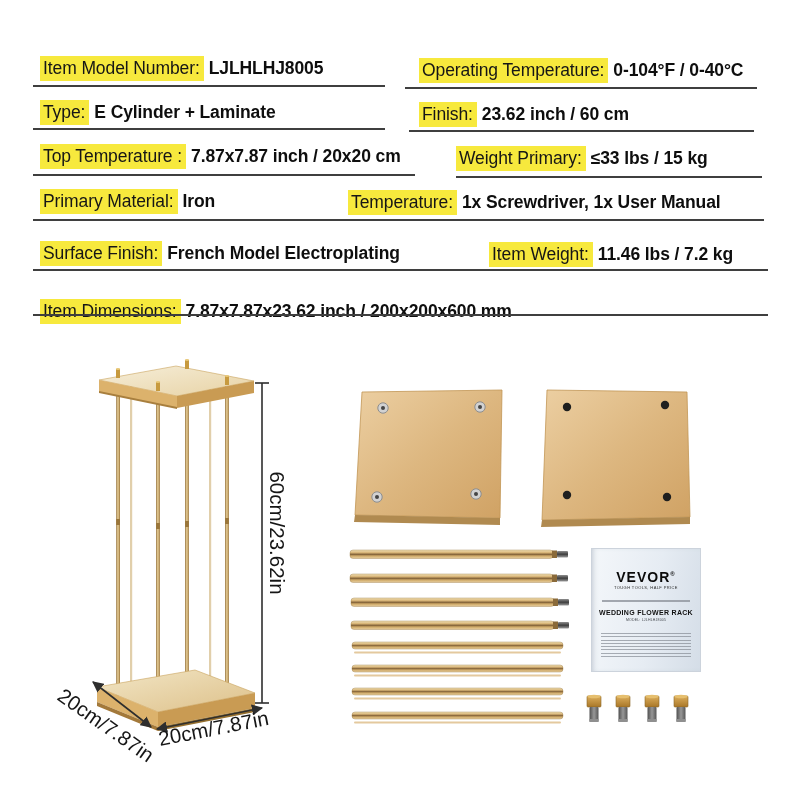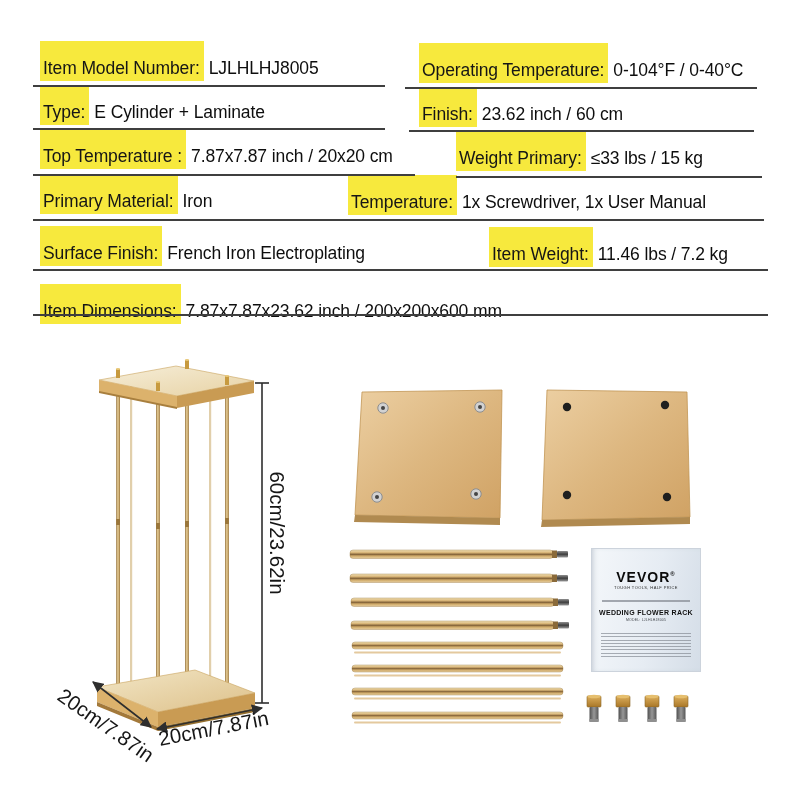--- a/index.html
+++ b/index.html
@@ -9,22 +9,22 @@
     font-family:"Liberation Sans","DejaVu Sans",sans-serif;
     color:#141414;
   }
   
   .cell{
     position:absolute;
     font-size:17.5px;line-height:23px;white-space:nowrap;
     letter-spacing:-0.1px;
   }
   .lbl{color:#161616;}
-  .hl{background:var(--hl-color,#f7e93d);padding:17px 4px 3px 3px;}
-  .val{font-weight:normal;color:#0e0e0e;margin-left:5px;}
+  .hl{background:var(--hl-color,#f7e93d);padding:2px 4px 3px 3px;}
+  .val{font-weight:bold;color:#0e0e0e;margin-left:5px;}
   .rule{position:absolute;height:2px;background:var(--rule-color,#3f3f3f);}
   
   svg.stand,svg.parts{position:absolute;}
   .dimtext{
     font-family:"Liberation Sans","DejaVu Sans",sans-serif;
     font-size:20.5px;fill:#161616;
   }
   
   .manual{
     position:absolute;left:591px;top:548px;width:110px;height:124px;
@@ -70,21 +70,21 @@
   </div>
 
   <div class="cell" style="left:40px;top:190px">
     <span class="lbl hl">Primary Material:</span><span class="val">Iron</span>
   </div>
   <div class="cell" style="left:348px;top:191px">
     <span class="lbl hl">Temperature:</span><span class="val">1x Screwdriver, 1x User Manual</span>
   </div>
 
   <div class="cell" style="left:40px;top:242px">
-    <span class="lbl hl">Surface Finish:</span><span class="val">French Iron Electroplating</span>
+    <span class="lbl hl">Surface Finish:</span><span class="val">French Model Electroplating</span>
   </div>
   <div class="cell" style="left:489px;top:243px">
     <span class="lbl hl">Item Weight:</span><span class="val">11.46 lbs / 7.2 kg</span>
   </div>
 
   <div class="cell" style="left:40px;top:300px">
     <span class="lbl hl">Item Dimensions:</span><span class="val">7.87x7.87x23.62 inch / 200x200x600 mm</span>
   </div>
 
   <div class="rule" style="left:33px;top:85px;width:352px"></div>

